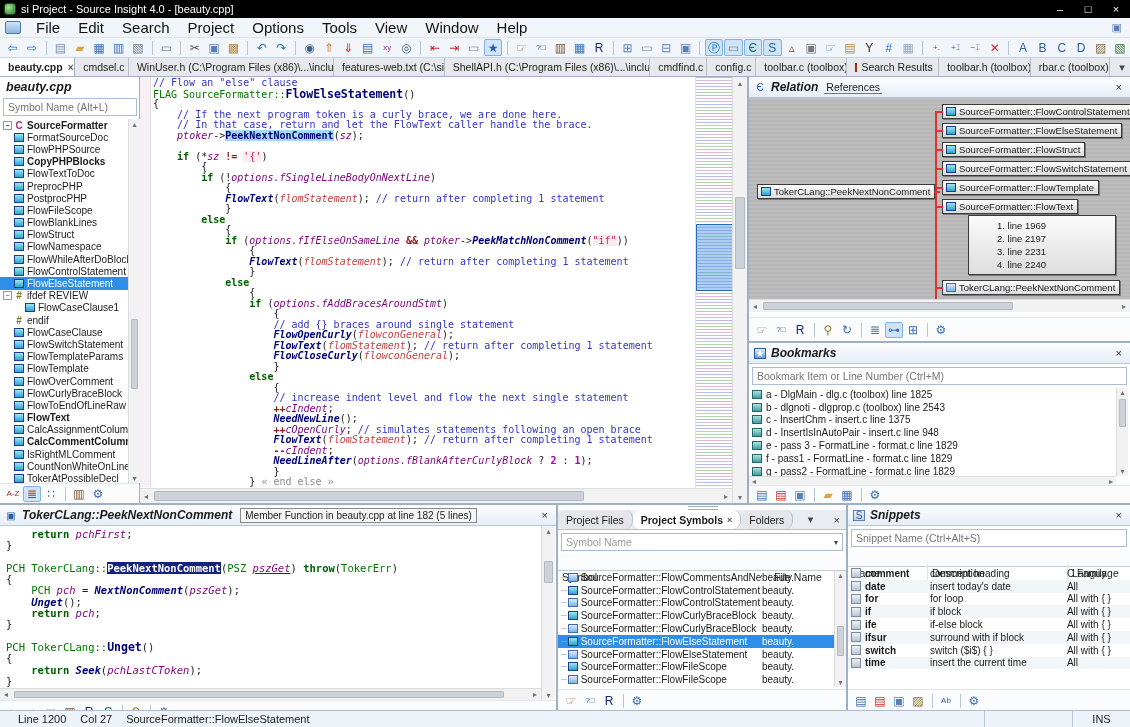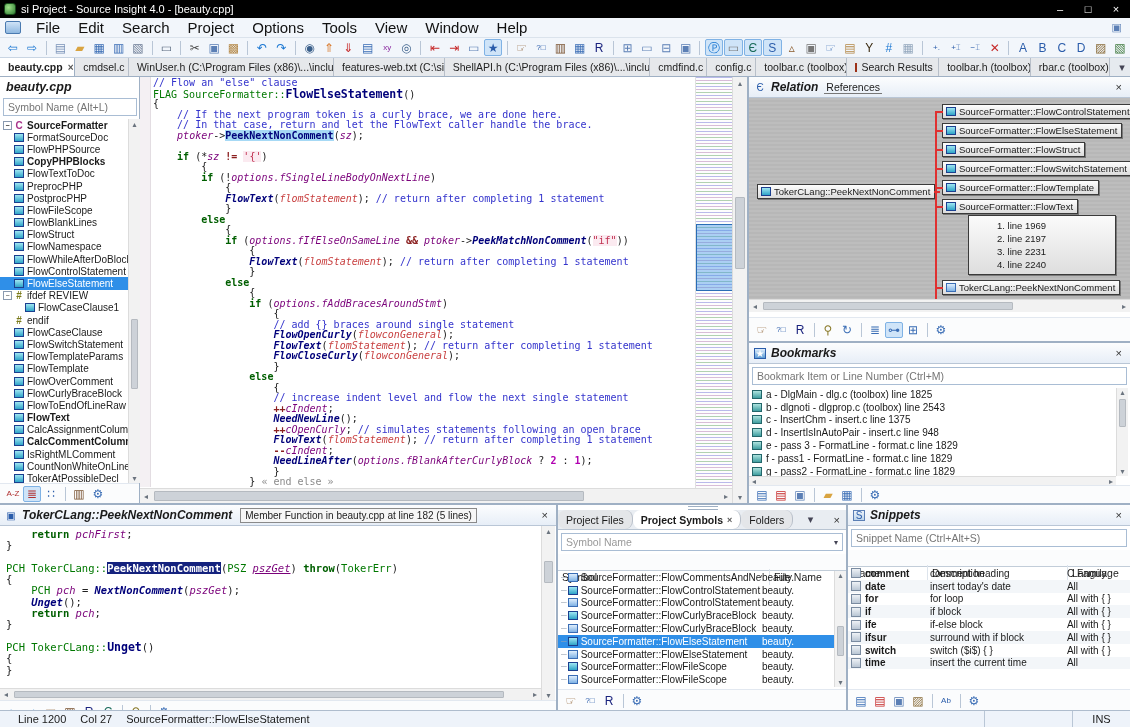--- a/index.html
+++ b/index.html
@@ -827,20 +827,21 @@
         <div class="cl">&nbsp;</div>
         <div class="cl"><span class="c-ty">PCH TokerCLang::</span><span class="c-seldark">PeekNextNonComment</span><span class="c-pl">(</span><span class="c-ty">PSZ </span><span class="c-lnk">pszGet</span><span class="c-pl">) </span><span class="c-kw">throw</span><span class="c-pl">(</span><span class="c-ty">TokerErr</span><span class="c-pl">)</span></div>
         <div class="cl"><span class="c-pl">{</span></div>
         <div class="cl"><span class="c-pl">    </span><span class="c-ty">PCH</span><span class="c-pl"> </span><span class="c-var">pch</span><span class="c-pl"> = </span><span class="c-mfn">NextNonComment</span><span class="c-pl">(</span><span class="c-var">pszGet</span><span class="c-pl">);</span></div>
         <div class="cl"><span class="c-pl">    </span><span class="c-mfn">Unget</span><span class="c-pl">();</span></div>
         <div class="cl"><span class="c-pl">    </span><span class="c-kw">return</span><span class="c-pl"> </span><span class="c-var">pch</span><span class="c-pl">;</span></div>
         <div class="cl"><span class="c-pl">}</span></div>
         <div class="cl">&nbsp;</div>
         <div class="cl"><span class="c-ty">PCH TokerCLang::</span><span class="c-fn">Unget</span><span class="c-pl">()</span></div>
         <div class="cl"><span class="c-pl">{</span></div>
+        <div class="cl"><span class="c-pl">    </span><span class="c-kw">return</span><span class="c-pl"> </span><span class="c-mfn">Seek</span><span class="c-pl">(</span><span class="c-var">pchLastCToken</span><span class="c-pl">);</span></div>
         <div class="cl"><span class="c-pl">}</span></div>
       </div>
     <div id="ctx-hscroll" class="hscroll">
       <span class="sb-arrow" style="width:12px;">◂</span>
         <div class="hthumb" style="left:14px;width:490px;"></div>
       <span class="sb-arrow" style="position:absolute;right:0;width:12px;">▸</span>
     </div>
     <div id="ctx-vscroll" class="vscroll">
       <div class="sb-arrow" style="height:10px;">▴</div>
         <div class="vthumb" style="top:35px;height:22px;"></div>

